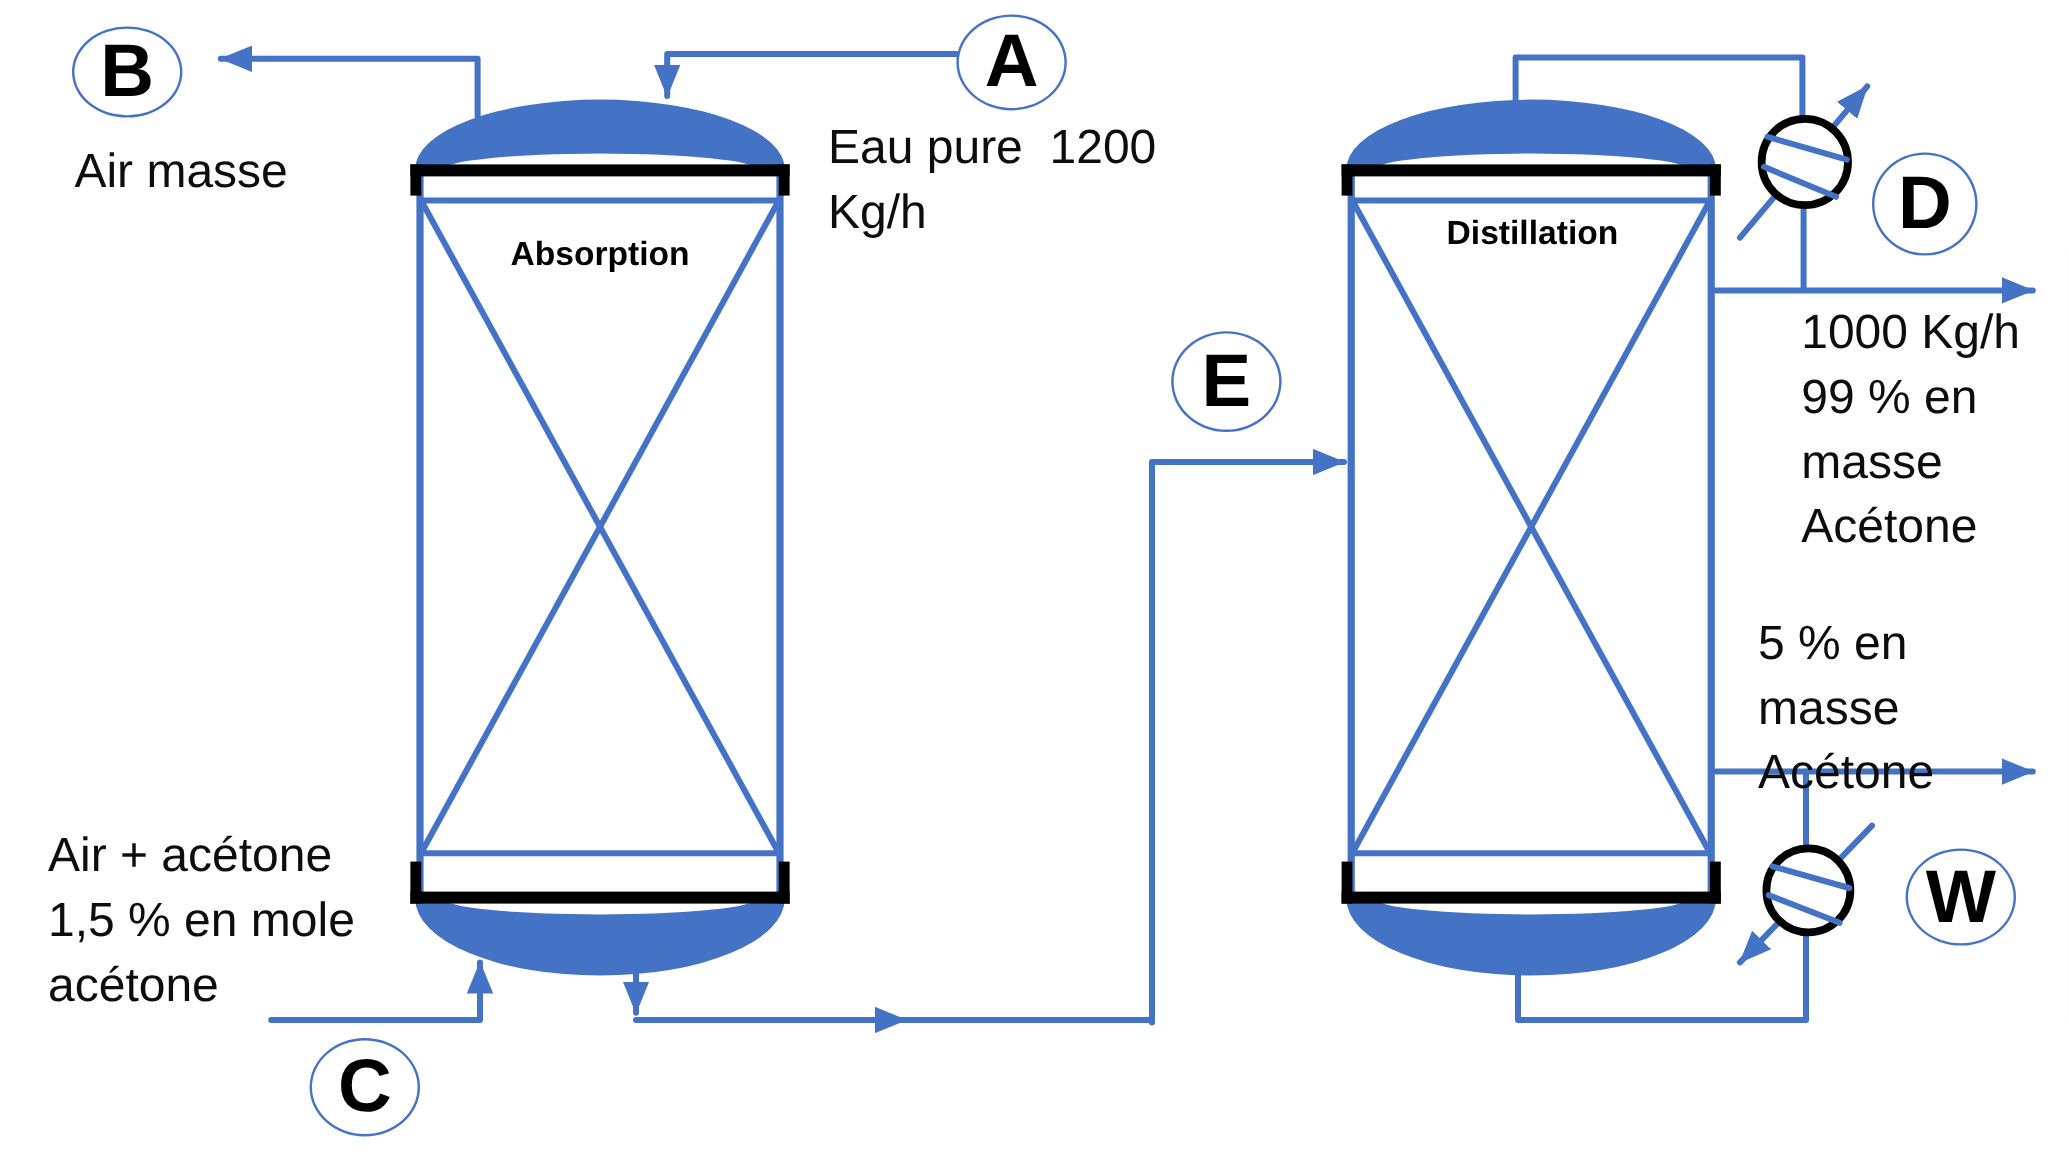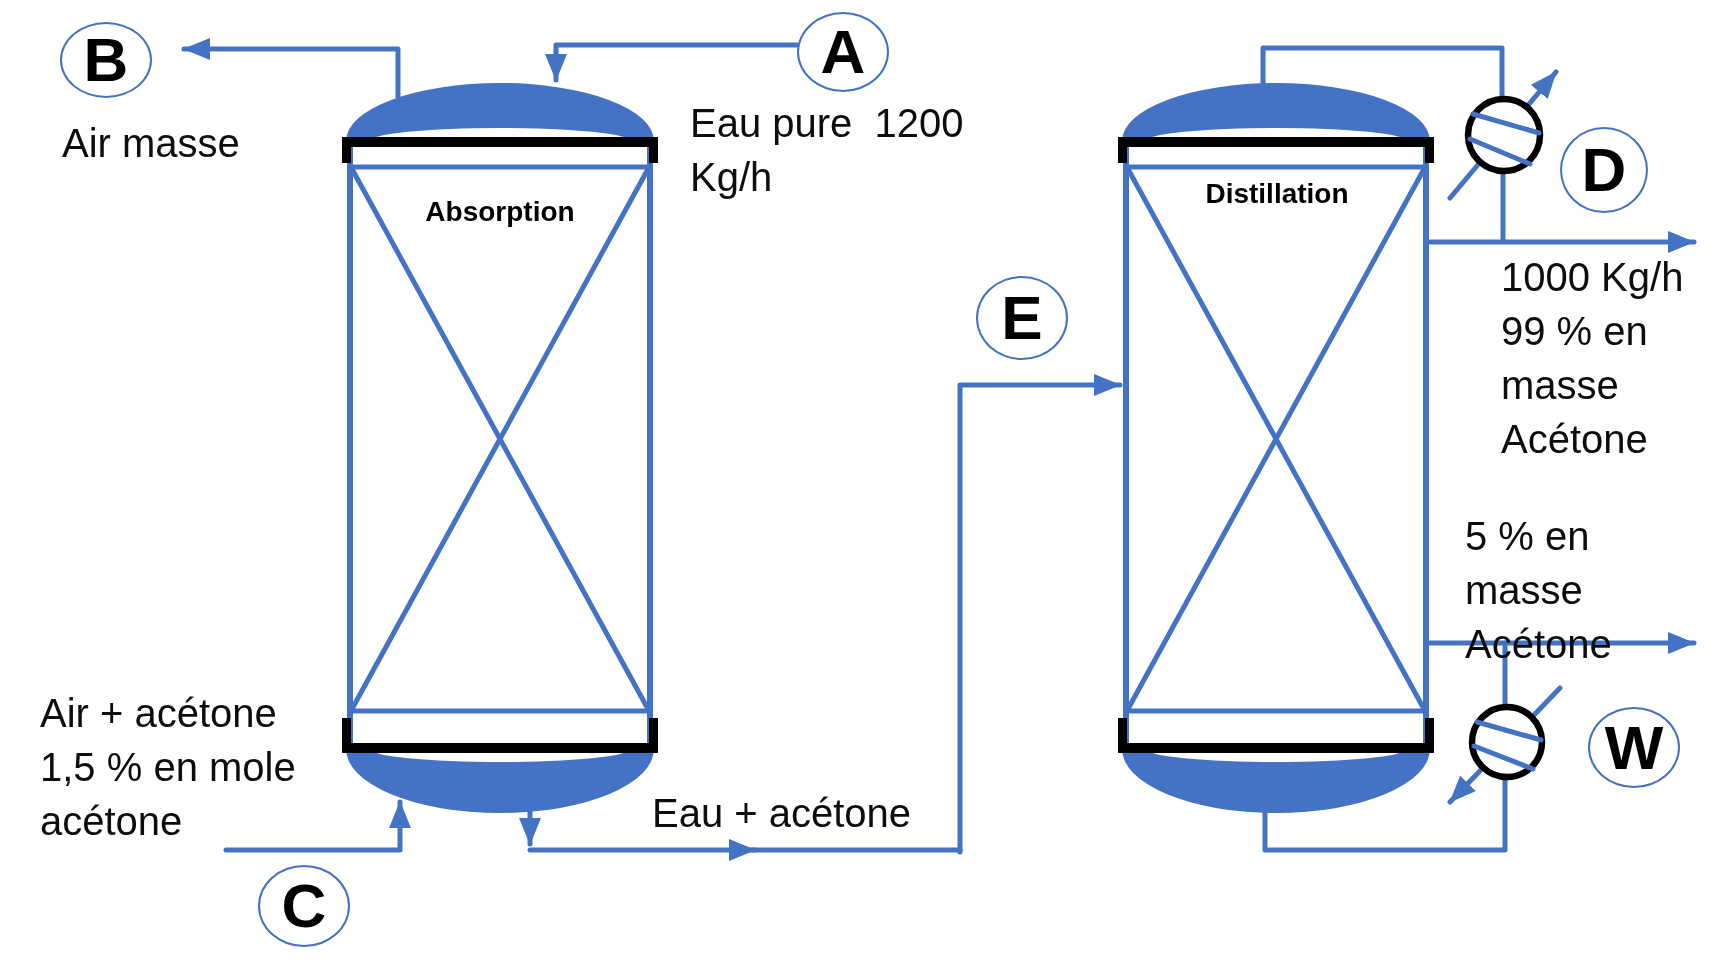--- a/index.html
+++ b/index.html
@@ -140,21 +140,20 @@
   <div class="badge" style="left:1560px;top:127px;width:88px;height:86px;">D</div>
   <div class="badge" style="left:976px;top:276px;width:92px;height:84px;">E</div>
   <div class="badge" style="left:1588px;top:707px;width:92px;height:81px;">W</div>
 
   <div class="lbl" style="left:62px;top:116px;">Air masse</div>
   <div class="lbl" style="left:690px;top:96px;">Eau pure  1200
 Kg/h</div>
   <div class="lbl" style="left:40px;top:686px;">Air + acétone
 1,5 % en mole
 acétone</div>
-  <div class="lbl" style="left:652px;top:786px;">Eau + acétone</div>
   <div class="lbl" style="left:1465px;top:250px;margin-left:36px;">1000 Kg/h
 99 % en
 masse
 Acétone</div>
   <div class="lbl" style="left:1465px;top:498px;margin-top:11px;">5 % en
 masse
 Acétone</div>
   <div class="vessel-label" style="left:500px;top:196px;">Absorption</div>
   <div class="vessel-label" style="left:1277px;top:178px;">Distillation</div>
 

